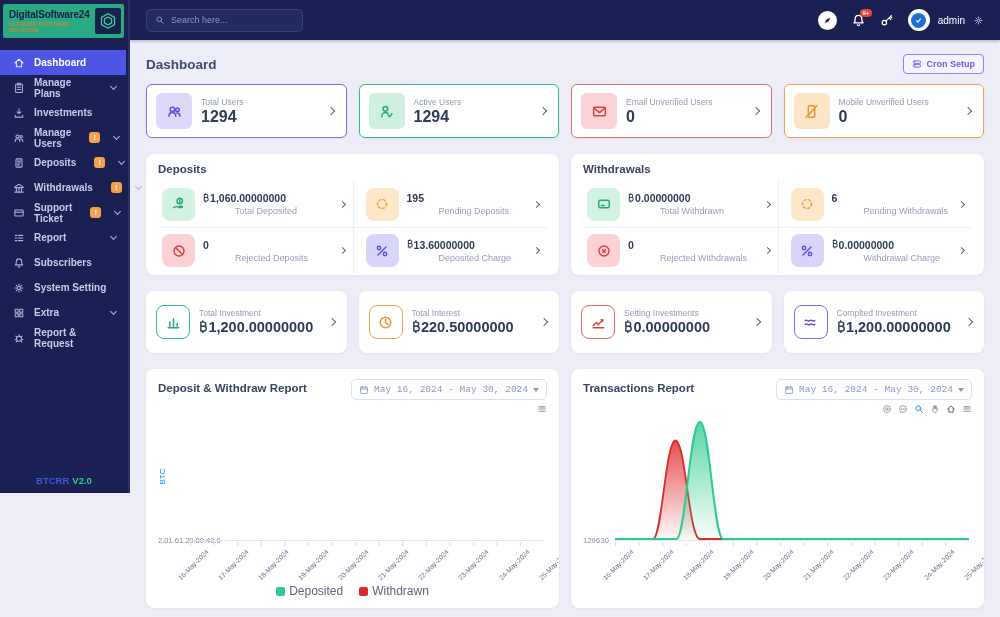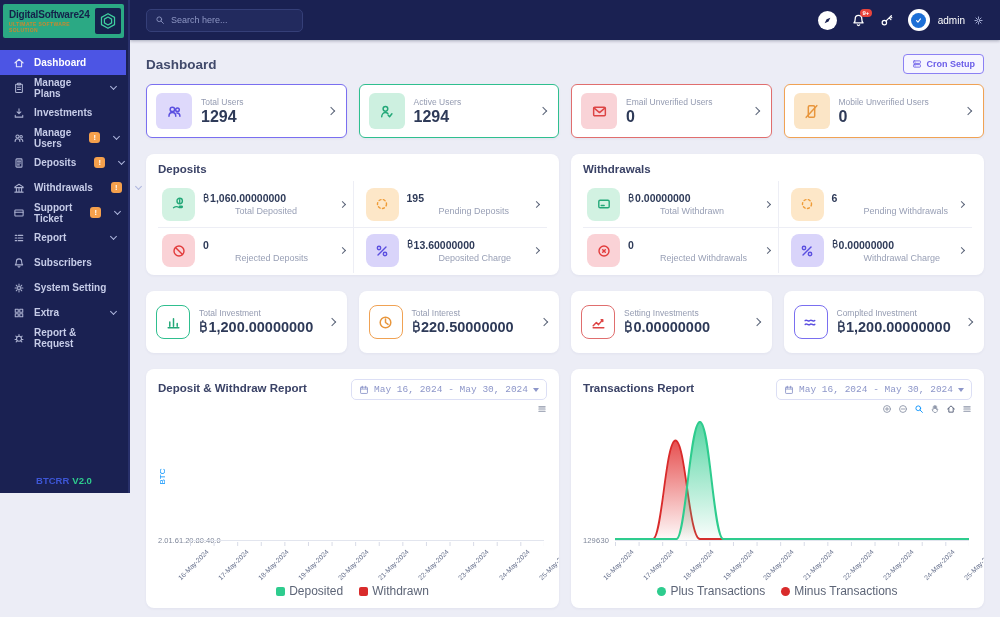--- a/index.html
+++ b/index.html
@@ -700,27 +700,17 @@
             <span>17-May-2024</span>
             <span>18-May-2024</span>
             <span>19-May-2024</span>
             <span>20-May-2024</span>
             <span>21-May-2024</span>
             <span>22-May-2024</span>
             <span>23-May-2024</span>
             <span>24-May-2024</span>
             <span>25-May-2024</span>
           </div>
-        <div class="legend">
-          <span class="litem">
-              <span class="lg dot" style="background:#2ecc8e"></span>
-              <span>Plus Transactions</span>
-            </span>
-          <span class="litem">
-              <span class="lg dot" style="background:#d92b2b"></span>
-              <span>Minus Transactions</span>
-            </span>
-        </div>
       </div>
     </div>
   </div>
 
 </div>
 
 </body></html>

